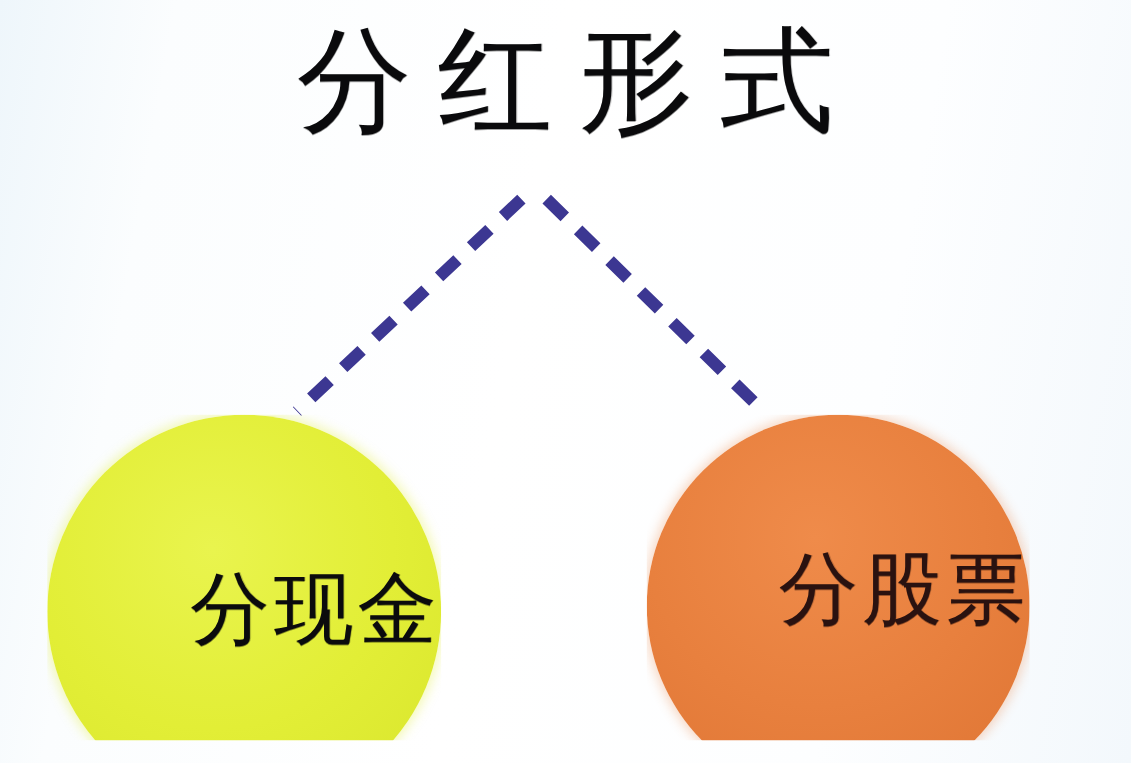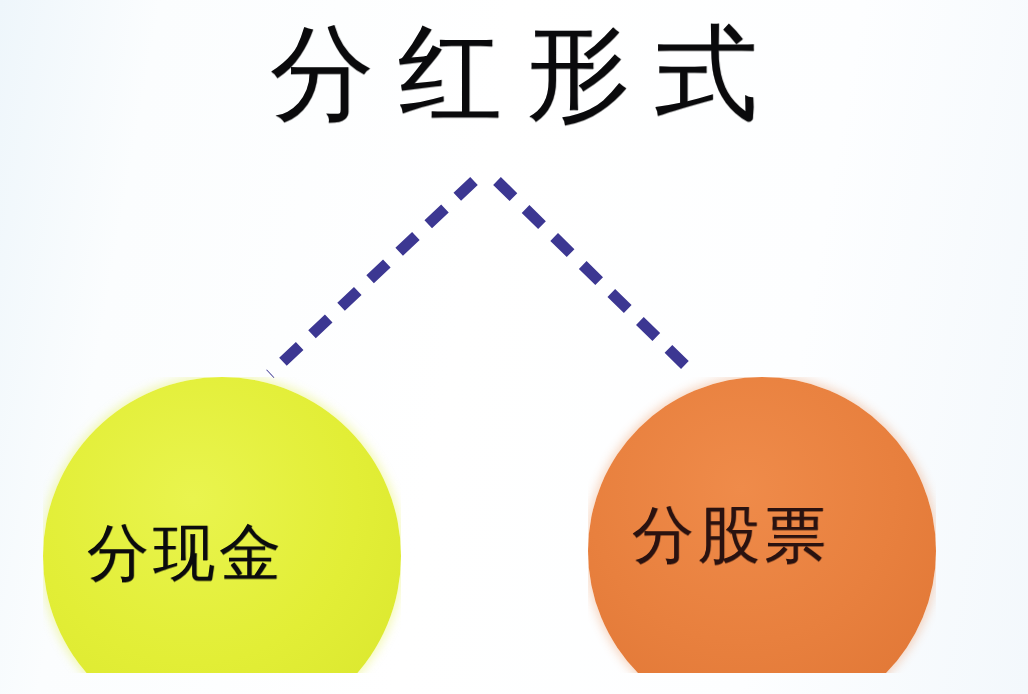--- a/index.html
+++ b/index.html
@@ -60,29 +60,28 @@
   .node-disc {
     position: absolute;
     left: 0;
     top: 0;
     border-radius: 50%;
   }
   .node-label {
     position: absolute;
     left: 0;
     width: 100%;
-    text-align: left;
+    text-align: right;
     white-space: nowrap;
-    font-size: 62px;
+    font-size: 72px;
     line-height: 96px;
     font-weight: 400;
     letter-spacing: 4px;
     text-indent: 4px;
     font-family: "DejaVu Sans", "Liberation Sans", sans-serif;
-    padding-left: 40px;
   }
 
   
   #node-cash {
     left: 43px;
     top: 377px;
     width: 358px;
     height: 296px;
   }
   #node-cash .node-disc {

